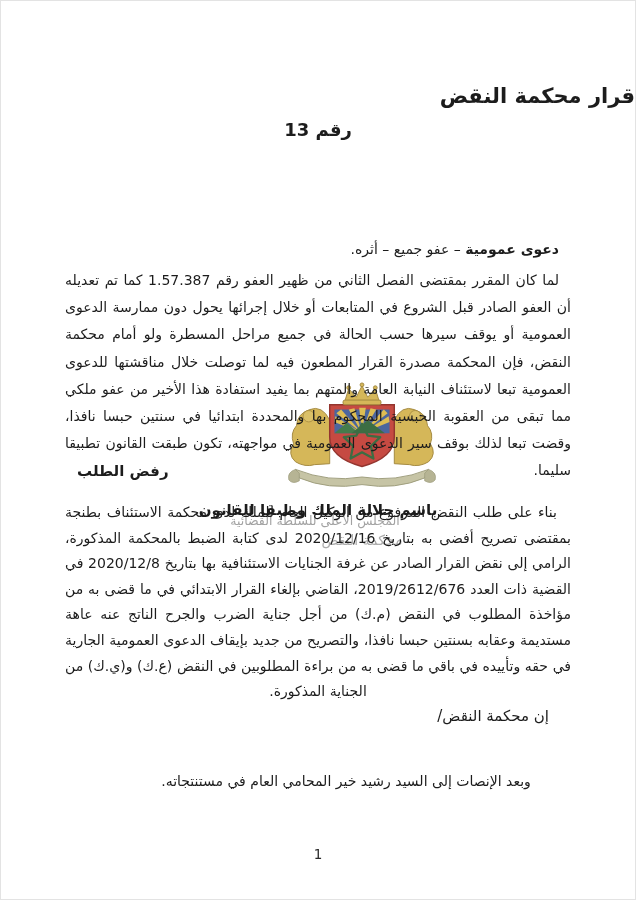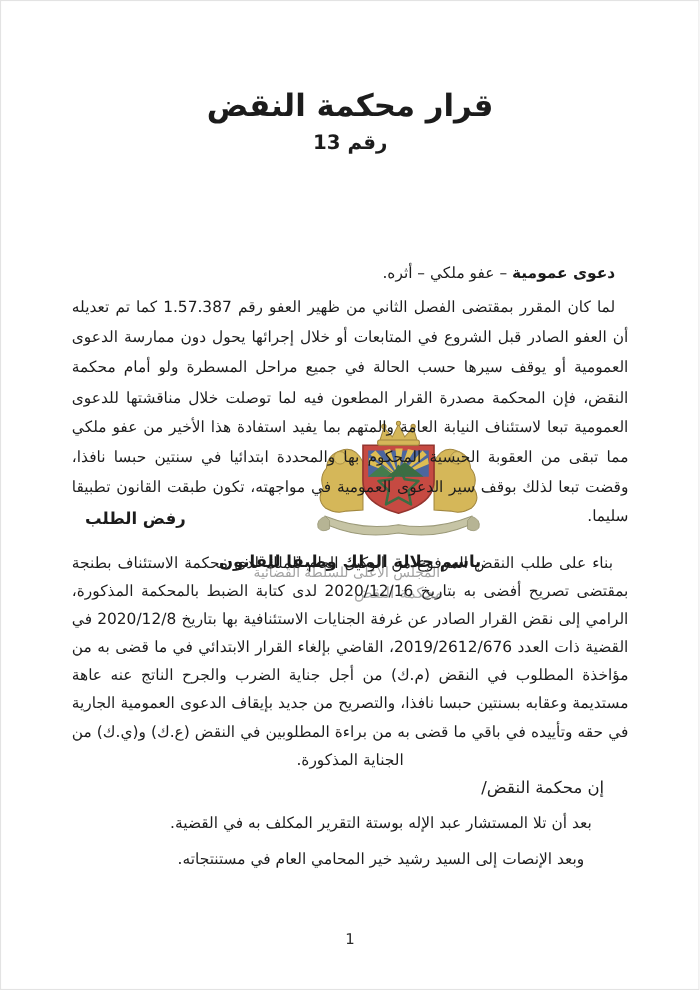--- a/index.html
+++ b/index.html
@@ -28,21 +28,21 @@
   .wm-court {
     position:absolute; top:531px; left:0; width:100%;
     text-align:center; transform:translateX(44px);
     color:#ababab; font-size:14px;
   }
 
   
   .content { position:absolute; inset:0; z-index:1; }
 
   .header-block { position:absolute; top:78px; left:0; width:100%; text-align:center; font-weight:bold; }
-  .header-line1 { font-size:28px; line-height:34px; }
+  .header-line1 { font-size:21px; line-height:34px;text-align:right; }
   .header-line  { font-size:18px; line-height:33px; }
 
   .kw-line { top:240px; font-size:14px; text-indent:12px; }
   .kw-bold { font-weight:bold; }
 
   .para-reasoning {
     top:266px; font-size:14px; line-height:27.2px;
     text-align:justify; text-indent:12px;
   }
   .ruling-label { position:absolute; top:461px; left:76px; font-size:15px; font-weight:bold; }
@@ -111,33 +111,32 @@
   </div>
 
   <div class="content">
 
     <div class="header-block">
       <div class="header-line1">قرار محكمة النقض</div>
       <div class="header-line">رقم 13</div>
     </div>
 
     <div class="abs kw-line">
-      <span class="kw-bold">دعوى عمومية</span><span> – عفو ملكي – أثره.</span>
+      <span class="kw-bold">دعوى عمومية</span><span> – عفو جميع – أثره.</span>
     </div>
 
     <div class="abs para-reasoning">لما كان المقرر بمقتضى الفصل الثاني من ظهير العفو رقم 1.57.387 كما تم تعديله أن العفو الصادر قبل الشروع في المتابعات أو خلال إجرائها يحول دون ممارسة الدعوى العمومية أو يوقف سيرها حسب الحالة في جميع مراحل المسطرة ولو أمام محكمة النقض، فإن المحكمة مصدرة القرار المطعون فيه لما توصلت خلال مناقشتها للدعوى العمومية تبعا لاستئناف النيابة العامة والمتهم بما يفيد استفادة هذا الأخير من عفو ملكي مما تبقى من العقوبة الحبسية المحكوم بها والمحددة ابتدائيا في سنتين حبسا نافذا، وقضت تبعا لذلك بوقف سير الدعوى العمومية في مواجهته، تكون طبقت القانون تطبيقا سليما.</div>
 
     <div class="ruling-label">رفض الطلب</div>
 
     <div class="royal-formula">باسم جلالة الملك وطبقا للقانون</div>
 
     <div class="abs para-request">بناء على طلب النقض المرفوع من الوكيل العام للملك لدى محكمة الاستئناف بطنجة بمقتضى تصريح أفضى به بتاريخ 2020/12/16 لدى كتابة الضبط بالمحكمة المذكورة، الرامي إلى نقض القرار الصادر عن غرفة الجنايات الاستئنافية بها بتاريخ 2020/12/8 في القضية ذات العدد 2019/2612/676، القاضي بإلغاء القرار الابتدائي في ما قضى به من مؤاخذة المطلوب في النقض (م.ك) من أجل جناية الضرب والجرح الناتج عنه عاهة مستديمة وعقابه بسنتين حبسا نافذا، والتصريح من جديد بإيقاف الدعوى العمومية الجارية في حقه وتأييده في باقي ما قضى به من براءة المطلوبين في النقض (ع.ك) و(ي.ك) من الجناية المذكورة.</div>
 
     <div class="abs court-intro">إن محكمة النقض/</div>
 
-    <div class="abs proc-line proc-1">بعد أن تلا المستشار عبد الإله بوستة التقرير المكلف به في القضية.</div>
 
     <div class="abs proc-line proc-2">وبعد الإنصات إلى السيد رشيد خير المحامي العام في مستنتجاته.</div>
 
     <div class="page-number">1</div>
 
   </div>
 </div>
 
 </body></html>

